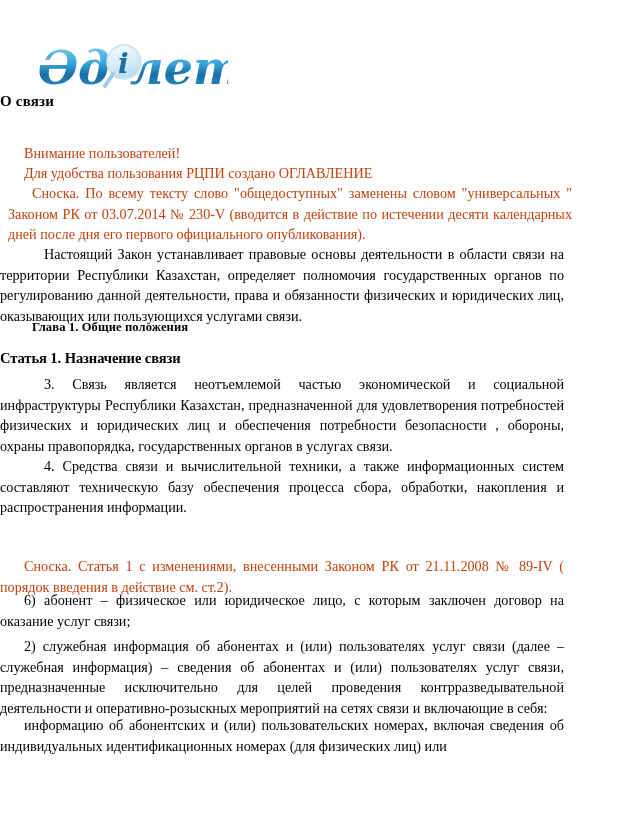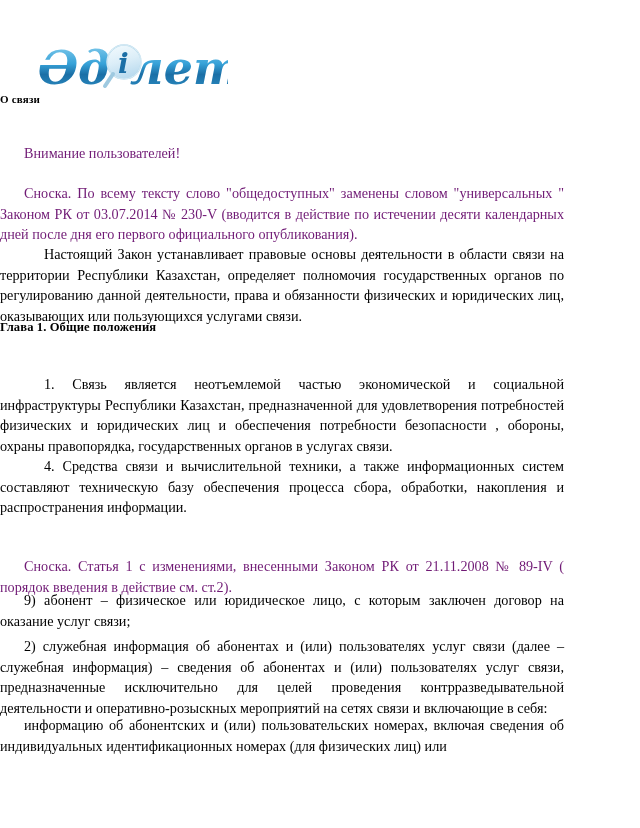--- a/index.html
+++ b/index.html
@@ -26,41 +26,41 @@
     position: absolute;
     left: 38px;
     top: 40px;
     width: 190px;
     height: 54px;
   }
   .logo-svg { display: block; }
 
   
   .doc-title {
-    font-size: 11px;
+    font-size: 15px;
     font-weight: bold;
     letter-spacing: 0.2px;
     margin: 0;
     padding: 0;
     position: absolute;
     left: 0;
     top: 93px;
   }
   .block {
     position: absolute;
     left: 0;
     width: 564px;
     text-align: justify;
     text-justify: inter-word;
     font-size: 14.2px;
     line-height: 20.6px;
     margin: 0;
   }
   .block.nojust { text-align: left; }
-  .red { color: #701a75; }
+  .red { color: #c2410c; }
   .indent { text-indent: 24px; }
   .indent-lg { text-indent: 44px; }
   .chapter-head {
     position: absolute;
     left: 0;
     font-size: 12.6px;
     font-weight: bold;
     letter-spacing: 0.1px;
     margin: 0;
   }
@@ -101,35 +101,37 @@
       <line x1="75" y1="34" x2="67" y2="46" stroke="#9ec9e0" stroke-width="4" stroke-linecap="round"></line>
       <text x="80" y="33" font-family="'DejaVu Serif', serif" font-size="28" font-style="italic" font-weight="bold" fill="#1b6fa6">i</text>
     </svg>
   </div>
 
   <h1 class="doc-title">О связи</h1>
 
 
   <p class="block nojust red indent" style="top:143px;">Внимание пользователей!</p>
 
+  <p class="block nojust red indent" style="top:163px;">Для удобства пользования РЦПИ создано ОГЛАВЛЕНИЕ</p>
 
-  <p class="block red indent" style="top:183px;">Сноска. По всему тексту слово "общедоступных" заменены словом "универсальных " Законом РК от 03.07.2014 № 230-V (вводится в действие по истечении десяти календарных дней после дня его первого официального опубликования).</p>
+  <p class="block red indent" style="top:183px;padding-left:8px;">Сноска. По всему тексту слово "общедоступных" заменены словом "универсальных " Законом РК от 03.07.2014 № 230-V (вводится в действие по истечении десяти календарных дней после дня его первого официального опубликования).</p>
 
   <p class="block indent-lg" style="top:244px;">Настоящий Закон устанавливает правовые основы деятельности в области связи на территории Республики Казахстан, определяет полномочия государственных органов по регулированию данной деятельности, права и обязанности физических и юридических лиц, оказывающих или пользующихся услугами связи.</p>
 
-  <h2 class="chapter-head" style="top:320px;">Глава 1. Общие положения</h2>
+  <h2 class="chapter-head" style="top:320px;padding-left:32px;">Глава 1. Общие положения</h2>
 
+  <h3 class="article-head" style="top:350px;">Статья 1. Назначение связи</h3>
 
-  <p class="block indent-lg" style="top:374px;">1. Связь является неотъемлемой частью экономической и социальной инфраструктуры Республики Казахстан, предназначенной для удовлетворения потребностей физических и юридических лиц и обеспечения потребности безопасности , обороны, охраны правопорядка, государственных органов в услугах связи.</p>
+  <p class="block indent-lg" style="top:374px;">3. Связь является неотъемлемой частью экономической и социальной инфраструктуры Республики Казахстан, предназначенной для удовлетворения потребностей физических и юридических лиц и обеспечения потребности безопасности , обороны, охраны правопорядка, государственных органов в услугах связи.</p>
 
   <p class="block indent-lg" style="top:456px;">4. Средства связи и вычислительной техники, а также информационных систем составляют техническую базу обеспечения процесса сбора, обработки, накопления и распространения информации.</p>
 
   <p class="block red indent" style="top:518px;margin-top:38px;">Сноска. Статья 1 с изменениями, внесенными Законом РК от 21.11.2008 № 89-IV ( порядок введения в действие см. ст.2).</p>
 
 
 
-  <p class="block indent" style="top:590px;">9) абонент – физическое или юридическое лицо, с которым заключен договор на оказание услуг связи;</p>
+  <p class="block indent" style="top:590px;">6) абонент – физическое или юридическое лицо, с которым заключен договор на оказание услуг связи;</p>
 
   <p class="block indent" style="top:636px;">2) служебная информация об абонентах и (или) пользователях услуг связи (далее – служебная информация) – сведения об абонентах и (или) пользователях услуг связи, предназначенные исключительно для целей проведения контрразведывательной деятельности и оперативно-розыскных мероприятий на сетях связи и включающие в себя:</p>
 
   <p class="block indent" style="top:715px;">информацию об абонентских и (или) пользовательских номерах, включая сведения об индивидуальных идентификационных номерах (для физических лиц) или</p>
 
 </div>
 
 </body></html>

